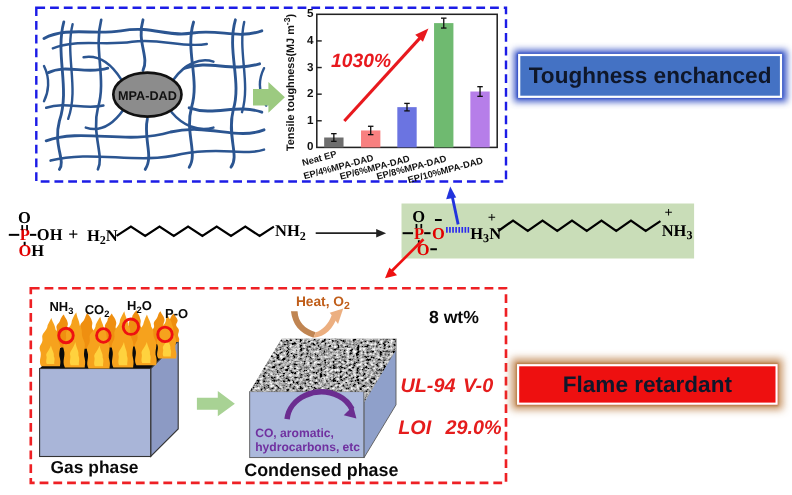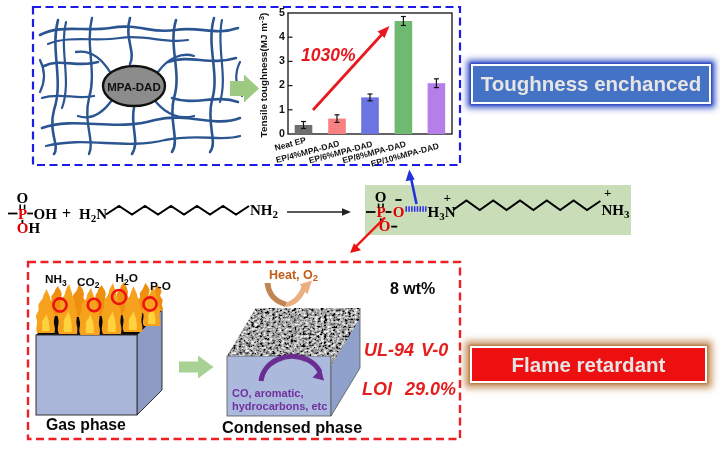--- a/index.html
+++ b/index.html
@@ -1,18 +1,18 @@
 <!DOCTYPE html>
 <html><head>
 <meta charset="utf-8">
 <style>
 html,body{margin:0;padding:0;}
 #canvas{position:relative;width:720px;height:450px;background:#ffffff;overflow:hidden;font-family:"Liberation Sans",sans-serif;}
 #svg1{position:absolute;left:0;top:0;}
-.btn{position:absolute;color:#e5e5e5;font-weight:bold;text-align:center;font-family:"Liberation Sans",sans-serif;margin-top:15px;}
+.btn{position:absolute;color:#0f172a;font-weight:bold;text-align:center;font-family:"Liberation Sans",sans-serif;}
 #btnblue{left:471px;top:49px;width:236px;height:36px;background:#4472C4;border:2.5px solid #fff;
 box-shadow:0 0 6px 4px rgba(28,60,190,0.85), 0 0 2px 1px rgba(28,60,190,0.9);
 font-size:20.5px;line-height:36px;white-space:nowrap;}
 #btnred{left:470px;top:331px;width:233px;height:33px;background:#EE1010;border:2.5px solid #fff;
 box-shadow:0 0 7px 5px rgba(185,120,60,0.8), 0 0 2px 1px rgba(160,100,50,0.9);
 font-size:20.5px;line-height:33px;white-space:nowrap;text-align:center;}
 </style>
 </head>
 <body>
 <div id="canvas">

